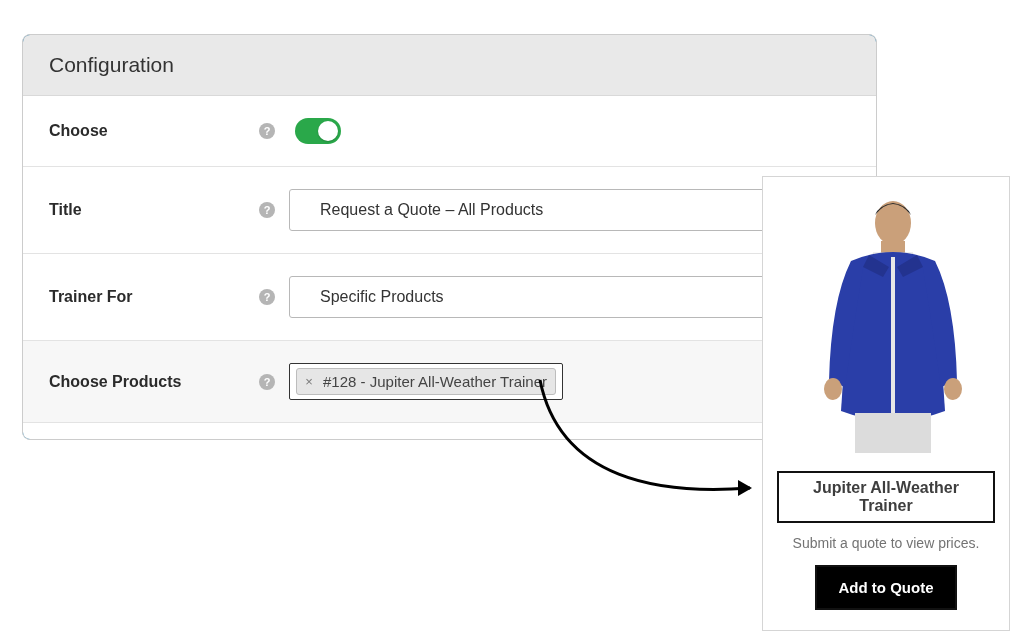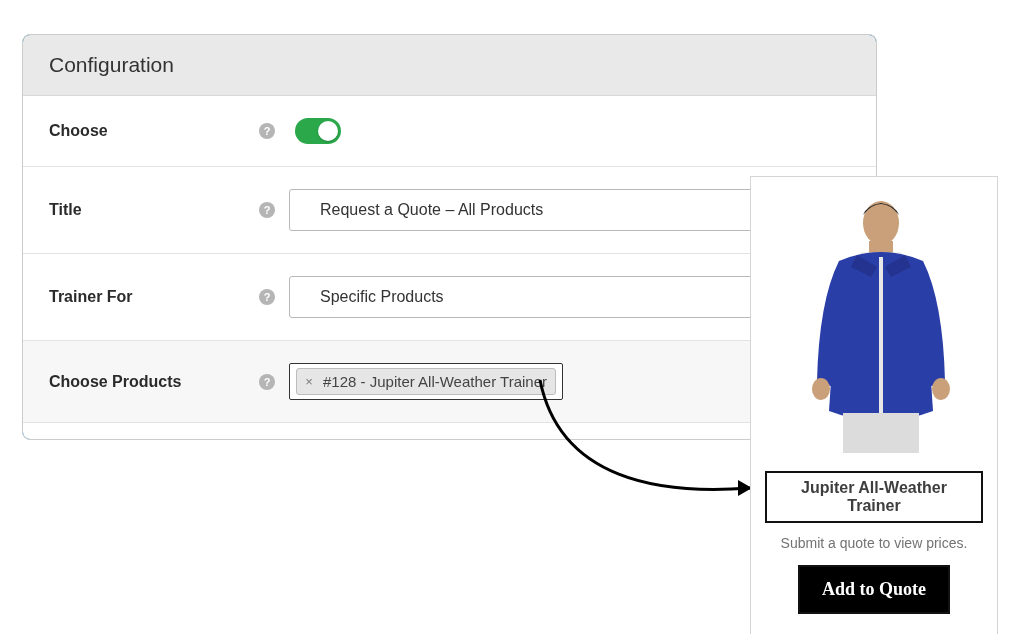--- a/index.html
+++ b/index.html
@@ -87,21 +87,21 @@
   }
   .chip-x {
     width: 16px; height: 16px; display: inline-flex; align-items: center; justify-content: center;
     color: #7a7a7a; font-size: 13px; margin-right: 6px; cursor: pointer;
   }
   .panel-footer { height: 16px; background: #fff; }
 
   
   .product-card {
     position: absolute;
-    right: 26px; top: 176px;
+    right: 14px; top: 176px;
     width: 248px;
     border: 1px solid #d5d5d5;
     background: #fff;
     padding: 14px 14px 20px 14px;
     display: flex; flex-direction: column; align-items: center;
     font-family: inherit;
   }
   .product-img {
     width: 170px; height: 270px;
     display: flex; align-items: center; justify-content: center;
@@ -113,21 +113,21 @@
     font-size: 16px;
     color: #3e3e3e;
     margin-top: 10px;
     text-align: center;
   }
   .product-sub {
     font-size: 14px; color: #737373; margin: 12px 0 14px 0; text-align: center;
   }
   .add-btn {
     background: #000; color: #fff; border: 2px solid #000; outline: 3px solid #000; outline-offset: -3px;
-    padding: 12px 22px; font-weight: 700; font-size: 18px; cursor: pointer; font-family: Liberation Serif, serif;
+    padding: 12px 22px; font-weight: 700; font-size: 15px; cursor: pointer;
   }
   .add-wrap { border: 2px solid #111; padding: 0; }
   .add-wrap .add-btn { outline: none; border: none; }
 
   
   .arrow-svg { position: absolute; left: 480px; top: 360px; width: 300px; height: 150px; pointer-events: none; }
   .arrow-svg path { stroke: #000; stroke-width: 3; fill: none; }
   .arrow-svg .head { fill: #000; }
 </style>
 </head>

